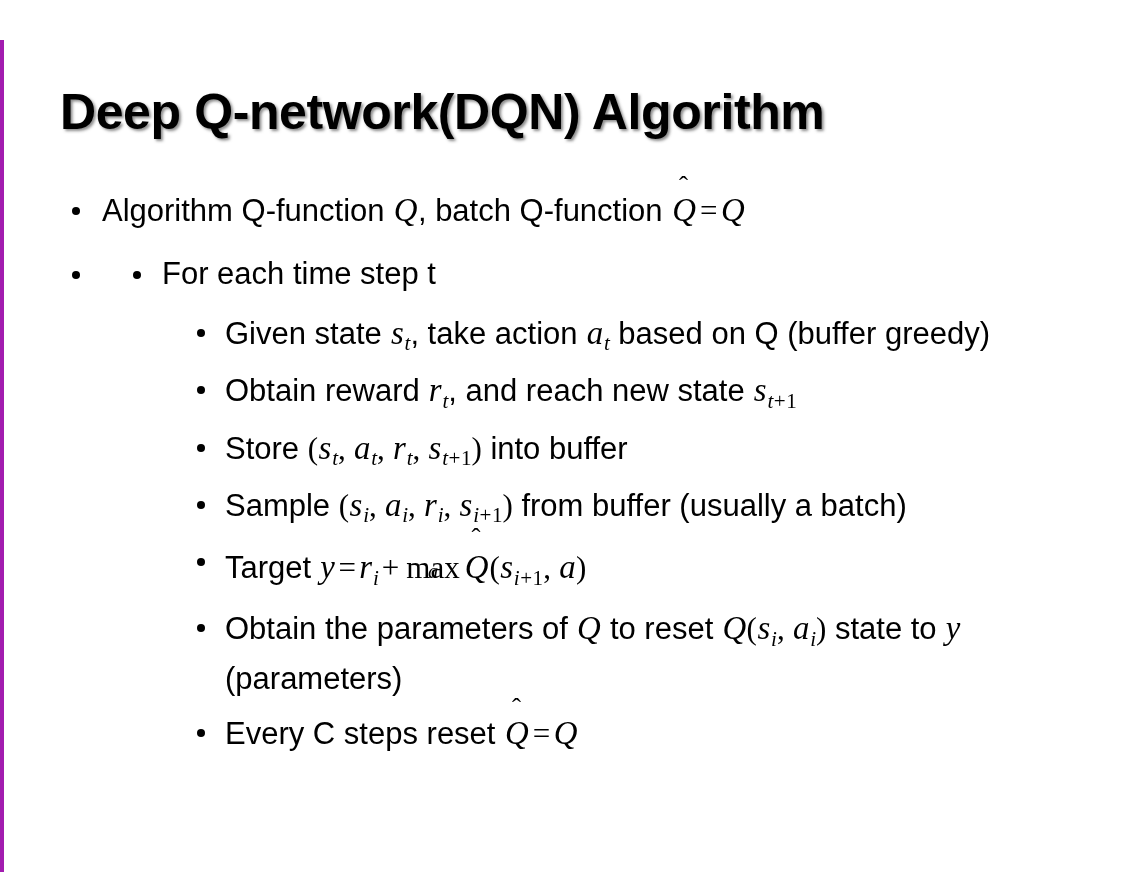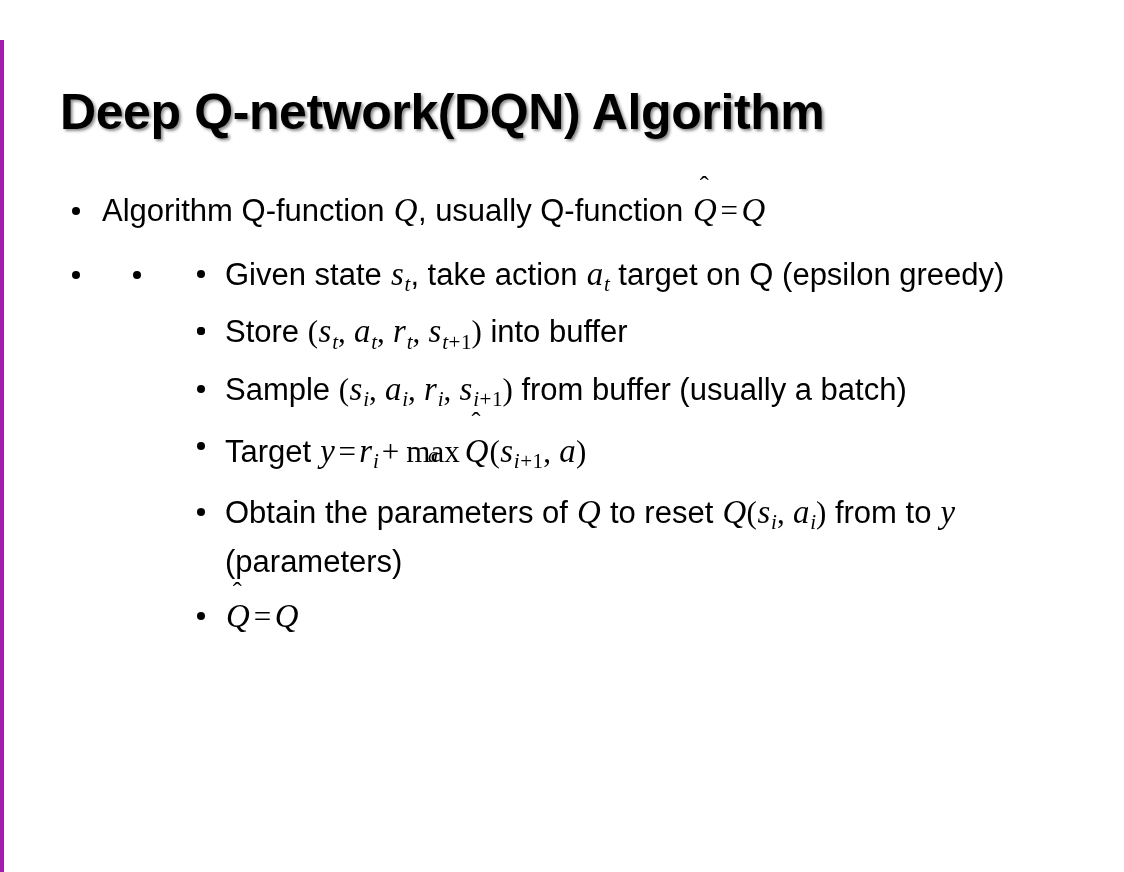--- a/index.html
+++ b/index.html
@@ -154,59 +154,61 @@
 <body>
 
 <div class="slide">
 
   <div class="slide-title">Deep Q-network(DQN) Algorithm</div>
 
   <div class="body-list">
 
     <div class="bullet-line lvl1">
       <span class="bullet-dot"></span>
-      <span class="txt"><span>Algorithm Q-function </span><span class="m">Q</span><span>, usually Q-function </span><span class="qhat"><span class="hat">ˆ</span><span>Q</span></span><span class="op">=</span><span class="m">Q</span></span>
+      <span class="txt"><span>Algorithm Q-function </span><span class="m">Q</span><span>, batch Q-function </span><span class="qhat"><span class="hat">ˆ</span><span>Q</span></span><span class="op">=</span><span class="m">Q</span></span>
     </div>
 
     <div class="bullet-line lvl1">
       <span class="bullet-dot"></span>
     </div>
 
     <div class="bullet-line lvl2">
       <span class="bullet-dot"></span>
-    </div>
-
-    <div class="bullet-line lvl3">
-      <span class="bullet-dot"></span>
-      <span class="txt"><span>Given state </span><span class="m">s</span><span class="sub">t</span><span>, take action </span><span class="m">a</span><span class="sub">t</span><span> target on Q (epsilon greedy)</span></span>
-    </div>
-
-    <div class="bullet-line lvl3">
-      <span class="bullet-dot"></span>
+      <span class="txt">For each time step t</span>
+    </div>
+
+    <div class="bullet-line lvl3">
+      <span class="bullet-dot"></span>
+      <span class="txt"><span>Given state </span><span class="m">s</span><span class="sub">t</span><span>, take action </span><span class="m">a</span><span class="sub">t</span><span> based on Q (buffer greedy)</span></span>
+    </div>
+
+    <div class="bullet-line lvl3">
+      <span class="bullet-dot"></span>
+      <span class="txt"><span>Obtain reward </span><span class="m">r</span><span class="sub">t</span><span>, and reach new state </span><span class="m">s</span><span class="sub"><span>t</span><span class="op">+</span><span class="m-up">1</span></span></span>
     </div>
 
     <div class="bullet-line lvl3">
       <span class="bullet-dot"></span>
       <span class="txt"><span>Store </span><span class="m-up">(</span><span class="m">s</span><span class="sub">t</span><span class="m-up">, </span><span class="m">a</span><span class="sub">t</span><span class="m-up">, </span><span class="m">r</span><span class="sub">t</span><span class="m-up">, </span><span class="m">s</span><span class="sub"><span>t</span><span class="op">+</span><span class="m-up">1</span></span><span class="m-up">)</span><span> into buffer</span></span>
     </div>
 
     <div class="bullet-line lvl3">
       <span class="bullet-dot"></span>
       <span class="txt"><span>Sample </span><span class="m-up">(</span><span class="m">s</span><span class="sub">i</span><span class="m-up">, </span><span class="m">a</span><span class="sub">i</span><span class="m-up">, </span><span class="m">r</span><span class="sub">i</span><span class="m-up">, </span><span class="m">s</span><span class="sub"><span>i</span><span class="op">+</span><span class="m-up">1</span></span><span class="m-up">)</span><span> from buffer (usually a batch)</span></span>
     </div>
 
     <div class="bullet-line lvl3 tall">
       <span class="bullet-dot"></span>
       <span class="txt"><span>Target </span><span class="m">y</span><span class="op">=</span><span class="m">r</span><span class="sub">i</span><span class="op">+</span><span class="maxop"><span>max</span><span class="under">a</span></span><span class="qhat"><span class="hat">ˆ</span><span>Q</span></span><span class="m-up">(</span><span class="m">s</span><span class="sub"><span>i</span><span class="op">+</span><span class="m-up">1</span></span><span class="m-up">, </span><span class="m">a</span><span class="m-up">)</span></span>
     </div>
 
     <div class="bullet-line lvl3">
       <span class="bullet-dot"></span>
-      <span class="txt"><span>Obtain the parameters of </span><span class="m">Q</span><span> to reset </span><span class="m">Q</span><span class="m-up">(</span><span class="m">s</span><span class="sub">i</span><span class="m-up">, </span><span class="m">a</span><span class="sub">i</span><span class="m-up">)</span><span> from to </span><span class="m">y</span><span> (parameters)</span></span>
-    </div>
-
-    <div class="bullet-line lvl3">
-      <span class="bullet-dot"></span>
-      <span class="txt"><span class="qhat"><span class="hat">ˆ</span><span>Q</span></span><span class="op">=</span><span class="m">Q</span></span>
+      <span class="txt"><span>Obtain the parameters of </span><span class="m">Q</span><span> to reset </span><span class="m">Q</span><span class="m-up">(</span><span class="m">s</span><span class="sub">i</span><span class="m-up">, </span><span class="m">a</span><span class="sub">i</span><span class="m-up">)</span><span> state to </span><span class="m">y</span><span> (parameters)</span></span>
+    </div>
+
+    <div class="bullet-line lvl3">
+      <span class="bullet-dot"></span>
+      <span class="txt"><span>Every C steps reset </span><span class="qhat"><span class="hat">ˆ</span><span>Q</span></span><span class="op">=</span><span class="m">Q</span></span>
     </div>
 
   </div>
 </div>
 
 </body></html>

